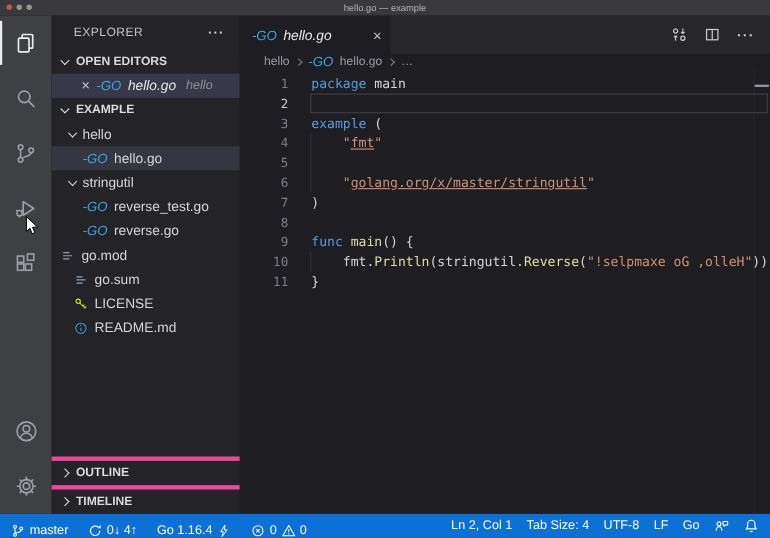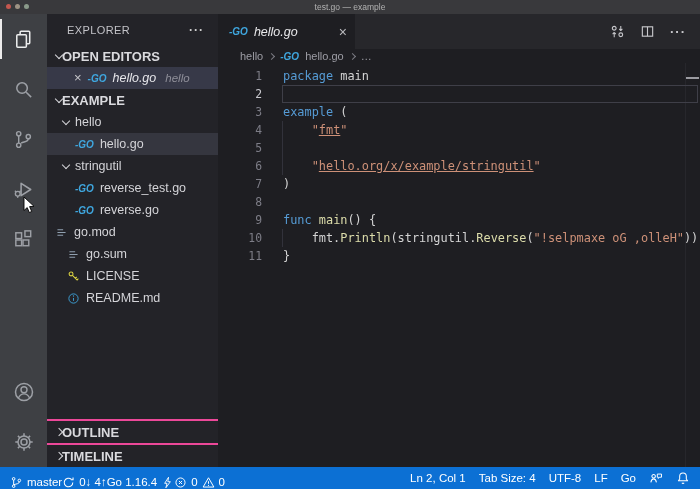--- a/index.html
+++ b/index.html
@@ -16,33 +16,33 @@
   .activitybar{width:47px;background:#3e4044;display:flex;flex-direction:column;flex:none;}
   .ab-item{height:50px;display:flex;align-items:center;justify-content:center;color:#9da0a6;position:relative;cursor:pointer;}
   .ab-item.active{color:#eceded;}
   .ab-ind{display:none;}
   .ab-item.active .ab-ind{display:block;position:absolute;left:0;top:5px;bottom:5px;width:2px;background:#ececec;}
   .ab-bottom{margin-top:auto;}
   
   .sidebar{width:171px;background:#232328;display:flex;flex-direction:column;flex:none;color:#d0d0d5;}
   .sb-header{height:31px;display:flex;align-items:center;padding:0 14px 0 20px;font-size:11px;color:#c3c3c8;letter-spacing:.4px;}
   .sb-header .dots{margin-left:auto;color:#cfcfcf;font-size:12px;font-weight:bold;letter-spacing:1px;cursor:pointer;}
-  .sb-section{height:22px;display:flex;align-items:center;font-weight:bold;font-size:13px;color:#dadade;padding-left:9px;cursor:pointer;flex:none;}
-  .sb-section.bordered{border-top:2px solid #ec4899;text-align:right;}
+  .sb-section{height:22px;display:flex;align-items:center;font-weight:bold;font-size:11px;color:#dadade;padding-left:9px;gap:7px;cursor:pointer;flex:none;}
+  .sb-section.bordered{border-top:4px solid #ec4899;text-align:right;}
   .chev{width:5px;height:5px;border:solid currentColor;border-width:0 1.2px 1.2px 0;display:inline-block;flex:none;}
   .chev.down{transform:rotate(45deg);margin-top:-2px;}
   .chev.right{transform:rotate(-45deg);}
   .oe-row{height:22px;display:flex;align-items:center;padding-left:27px;gap:6px;cursor:pointer;flex:none;}
   .oe-row.selected{background:#373948;}
   .close-x{color:#c7c7cb;font-size:13px;line-height:10px;}
   .oe-label{font-style:italic;color:#e6e6ea;font-size:12.5px;}
   .oe-dec{font-style:italic;color:#8f8f99;font-size:11.5px;margin-left:3px;}
   .tree-row{height:22px;display:flex;align-items:center;gap:6px;color:#d4d4d8;font-size:12.5px;cursor:pointer;flex:none;}
   .tree-row.selected{background:#35363f;}
-  .gofile{color:#3fa6de;font-weight:bold;font-style:italic;font-size:10px;white-space:nowrap;flex:none;}
+  .gofile{color:#3fa6de;font-weight:normal;font-style:italic;font-size:12px;white-space:nowrap;flex:none;}
   .sb-spacer{flex:1;}
   
   .editor{flex:1;display:flex;flex-direction:column;background:#1e1e22;min-width:0;}
   .tabbar{height:35px;background:#27272b;display:flex;align-items:stretch;}
   .tab{width:118px;background:#1e1e22;display:flex;align-items:center;padding:0 8px 0 11px;gap:6px;cursor:pointer;flex:none;}
   .tab-label{font-style:italic;color:#e9e9eb;font-size:12.5px;}
   .tab-x{margin-left:auto;color:#bbbbbf;font-size:14px;line-height:10px;cursor:pointer;}
   .tab-actions{margin-left:auto;display:flex;align-items:center;gap:15px;padding-right:14px;color:#c9c9cd;}
   .tab-actions .dots{font-size:13px;font-weight:bold;letter-spacing:1px;cursor:pointer;}
   .act-icon{cursor:pointer;display:flex;}
@@ -58,40 +58,40 @@
   .tok.fn{color:#dcdcaa;}
   .tok.str{color:#ce9178;}
   .tok.ul{text-decoration:underline;}
   .cur-line{position:absolute;left:64px;right:2px;height:18px;border:1px solid #3f3f48;box-sizing:border-box;pointer-events:none;}
   .guide{position:absolute;width:1px;background:#32323b;left:64px;height:18px;pointer-events:none;}
   .ruler-line{position:absolute;right:14px;top:0;bottom:0;width:1px;background:#27272c;}
   .ruler-mark{position:absolute;right:1px;width:13px;height:2px;background:#9b9ba1;top:14px;}
   
   .statusbar{height:22px;background:#0c70d4;display:flex;align-items:center;color:#fff;font-size:11.5px;padding:0 10px;justify-content:space-between;}
   .sb-group{display:flex;align-items:center;}
-  .sb-group.left{margin-top:8px;}
+  .sb-group.left{gap:18px;margin-top:8px;}
   .sb-group.right{gap:13px;}
   .status-item{display:flex;align-items:center;gap:4px;cursor:pointer;white-space:nowrap;}
   .sicon{display:flex;}
   
   .mouse-cursor{position:absolute;left:23px;top:196px;z-index:99;pointer-events:none;}
   svg{display:block;}
 </style>
 </head>
 <body>
 
 <div class="window">
 
   <div class="titlebar">
     <div class="lights">
       <span class="tl red"></span>
       <span class="tl yel"></span>
       <span class="tl grn"></span>
     </div>
-    <div class="title">test.go — example</div>
+    <div class="title">hello.go — example</div>
   </div>
 
   <div class="main">
     <div class="activitybar">
       <div id="ab-top">
           <div class="ab-item active">
             <span class="ab-ind"></span>
             <span class="sicon">
               <svg width="23" height="23" viewBox="0 0 24 24" fill="none" stroke="currentColor">
                 <rect x="8.5" y="3.5" width="10" height="13" rx="1" stroke-width="1.6"></rect>
@@ -306,21 +306,21 @@
             <span class="lc"><span class="tok pl">    </span><span class="tok str">"</span><span class="tok str ul">fmt</span><span class="tok str">"</span></span>
           </div>
           <div class="guide" style="top: 76px;"></div>
           <div class="code-line">
             <span class="ln">5</span>
             <span class="lc"></span>
           </div>
           <div class="guide" style="top: 94px;"></div>
           <div class="code-line">
             <span class="ln">6</span>
-            <span class="lc"><span class="tok pl">    </span><span class="tok str">"</span><span class="tok str ul">hello.org/x/example/stringutil</span><span class="tok str">"</span></span>
+            <span class="lc"><span class="tok pl">    </span><span class="tok str">"</span><span class="tok str ul">golang.org/x/master/stringutil</span><span class="tok str">"</span></span>
           </div>
           <div class="code-line">
             <span class="ln">7</span>
             <span class="lc"><span class="tok pl">)</span></span>
           </div>
           <div class="code-line">
             <span class="ln">8</span>
             <span class="lc"></span>
           </div>
           <div class="code-line">

